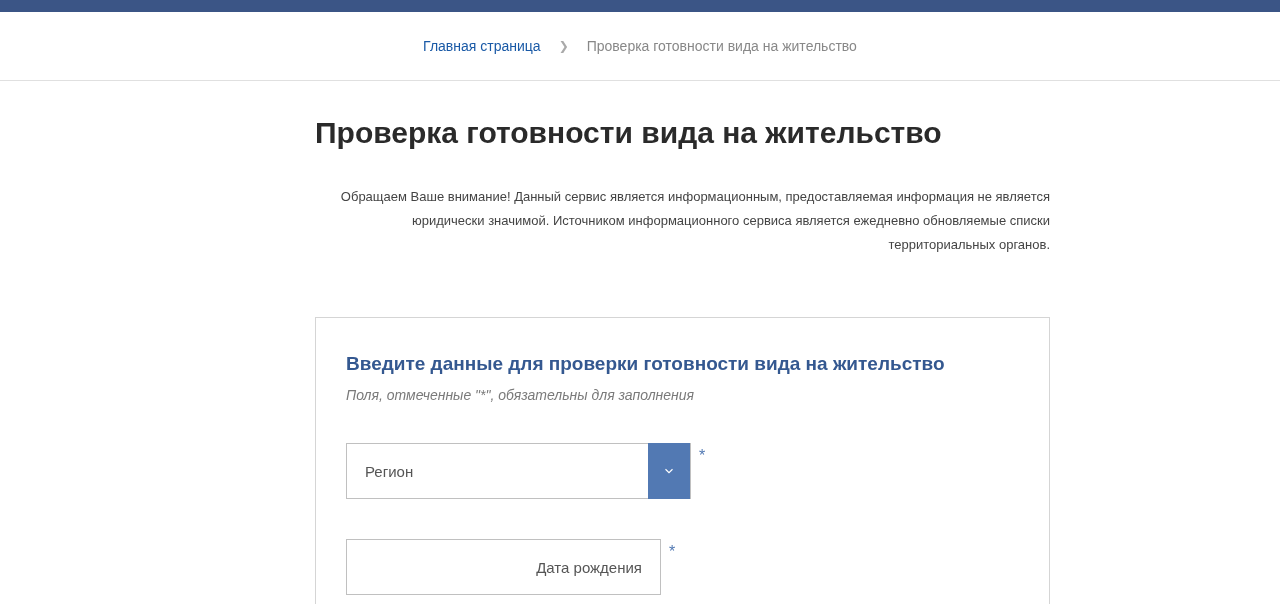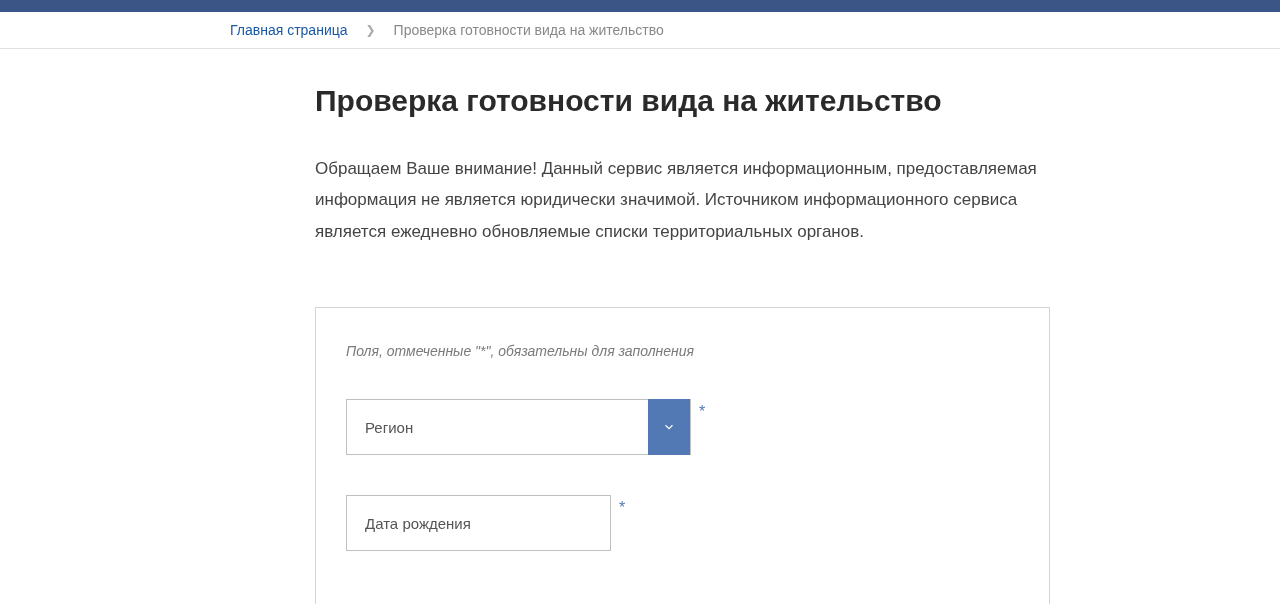--- a/index.html
+++ b/index.html
@@ -16,25 +16,26 @@
       background: #3b5586;
       height: 12px;
       width: 100%;
     }
     .breadcrumb-wrapper {
       border-bottom: 1px solid #e0e0e0;
       padding: 10px 0;
     }
     .breadcrumb {
       max-width: 1100px;
-      margin: 0 auto;
+      margin: 16px auto;
       padding: 0 140px;
       display: flex;
       align-items: center;
       font-size: 14px;
+      justify-content: center;
     }
     .breadcrumb-link {
       color: #1959a6;
       text-decoration: none;
       cursor: pointer;
     }
     .breadcrumb-sep {
       color: #aaa;
       margin: 0 18px;
       font-size: 12px;
@@ -47,24 +48,25 @@
       margin: 0 auto;
       padding: 35px 140px 0 225px;
     }
     .page-title {
       font-size: 30px;
       font-weight: bold;
       color: #2a2a2a;
       margin-bottom: 35px;
     }
     .description {
-      font-size: 17px;
+      font-size: 13px;
       line-height: 1.85;
       color: #444;
       margin-bottom: 60px;
+      text-align: right;
     }
     .form-card {
       border: 1px solid #d5d5d5;
       padding: 35px 30px 45px 30px;
       background: #fff;
     }
     .form-title {
       color: #345890;
       font-size: 19px;
       font-weight: bold;
@@ -105,27 +107,28 @@
     }
     .select-arrow svg {
       width: 14px;
       height: 14px;
       stroke: #fff;
       fill: none;
       stroke-width: 2;
     }
     .input-field {
       border: 1px solid #c0c0c0;
-      width: 265px;
+      width: 315px;
       height: 56px;
       padding: 0 18px;
       font-size: 15px;
       color: #555;
       outline: none;
       font-family: inherit;
+      text-align: right;
     }
     .input-field::placeholder {
       color: #555;
     }
     .required-mark {
       color: #5279b3;
       margin-left: 8px;
       font-size: 16px;
       margin-top: 4px;
     }
@@ -141,20 +144,21 @@
     <span class="breadcrumb-sep">❯</span>
     <span class="breadcrumb-current">Проверка готовности вида на жительство</span>
   </div>
 </div>
 
 <div class="content">
   <h1 class="page-title">Проверка готовности вида на жительство</h1>
   <p class="description">Обращаем Ваше внимание! Данный сервис является информационным, предоставляемая информация не является юридически значимой. Источником информационного сервиса является ежедневно обновляемые списки территориальных органов.</p>
 
   <div class="form-card">
+    <div class="form-title">Введите данные для проверки готовности вида на жительство</div>
     <div class="form-hint">Поля, отмеченные "*", обязательны для заполнения</div>
 
     <div class="field-row">
       <div class="select-field">
         <span class="select-placeholder">Регион</span>
         <span class="select-arrow">
           <svg viewBox="0 0 24 24">
               <polyline points="6 9 12 15 18 9"></polyline>
             </svg>
         </span>

